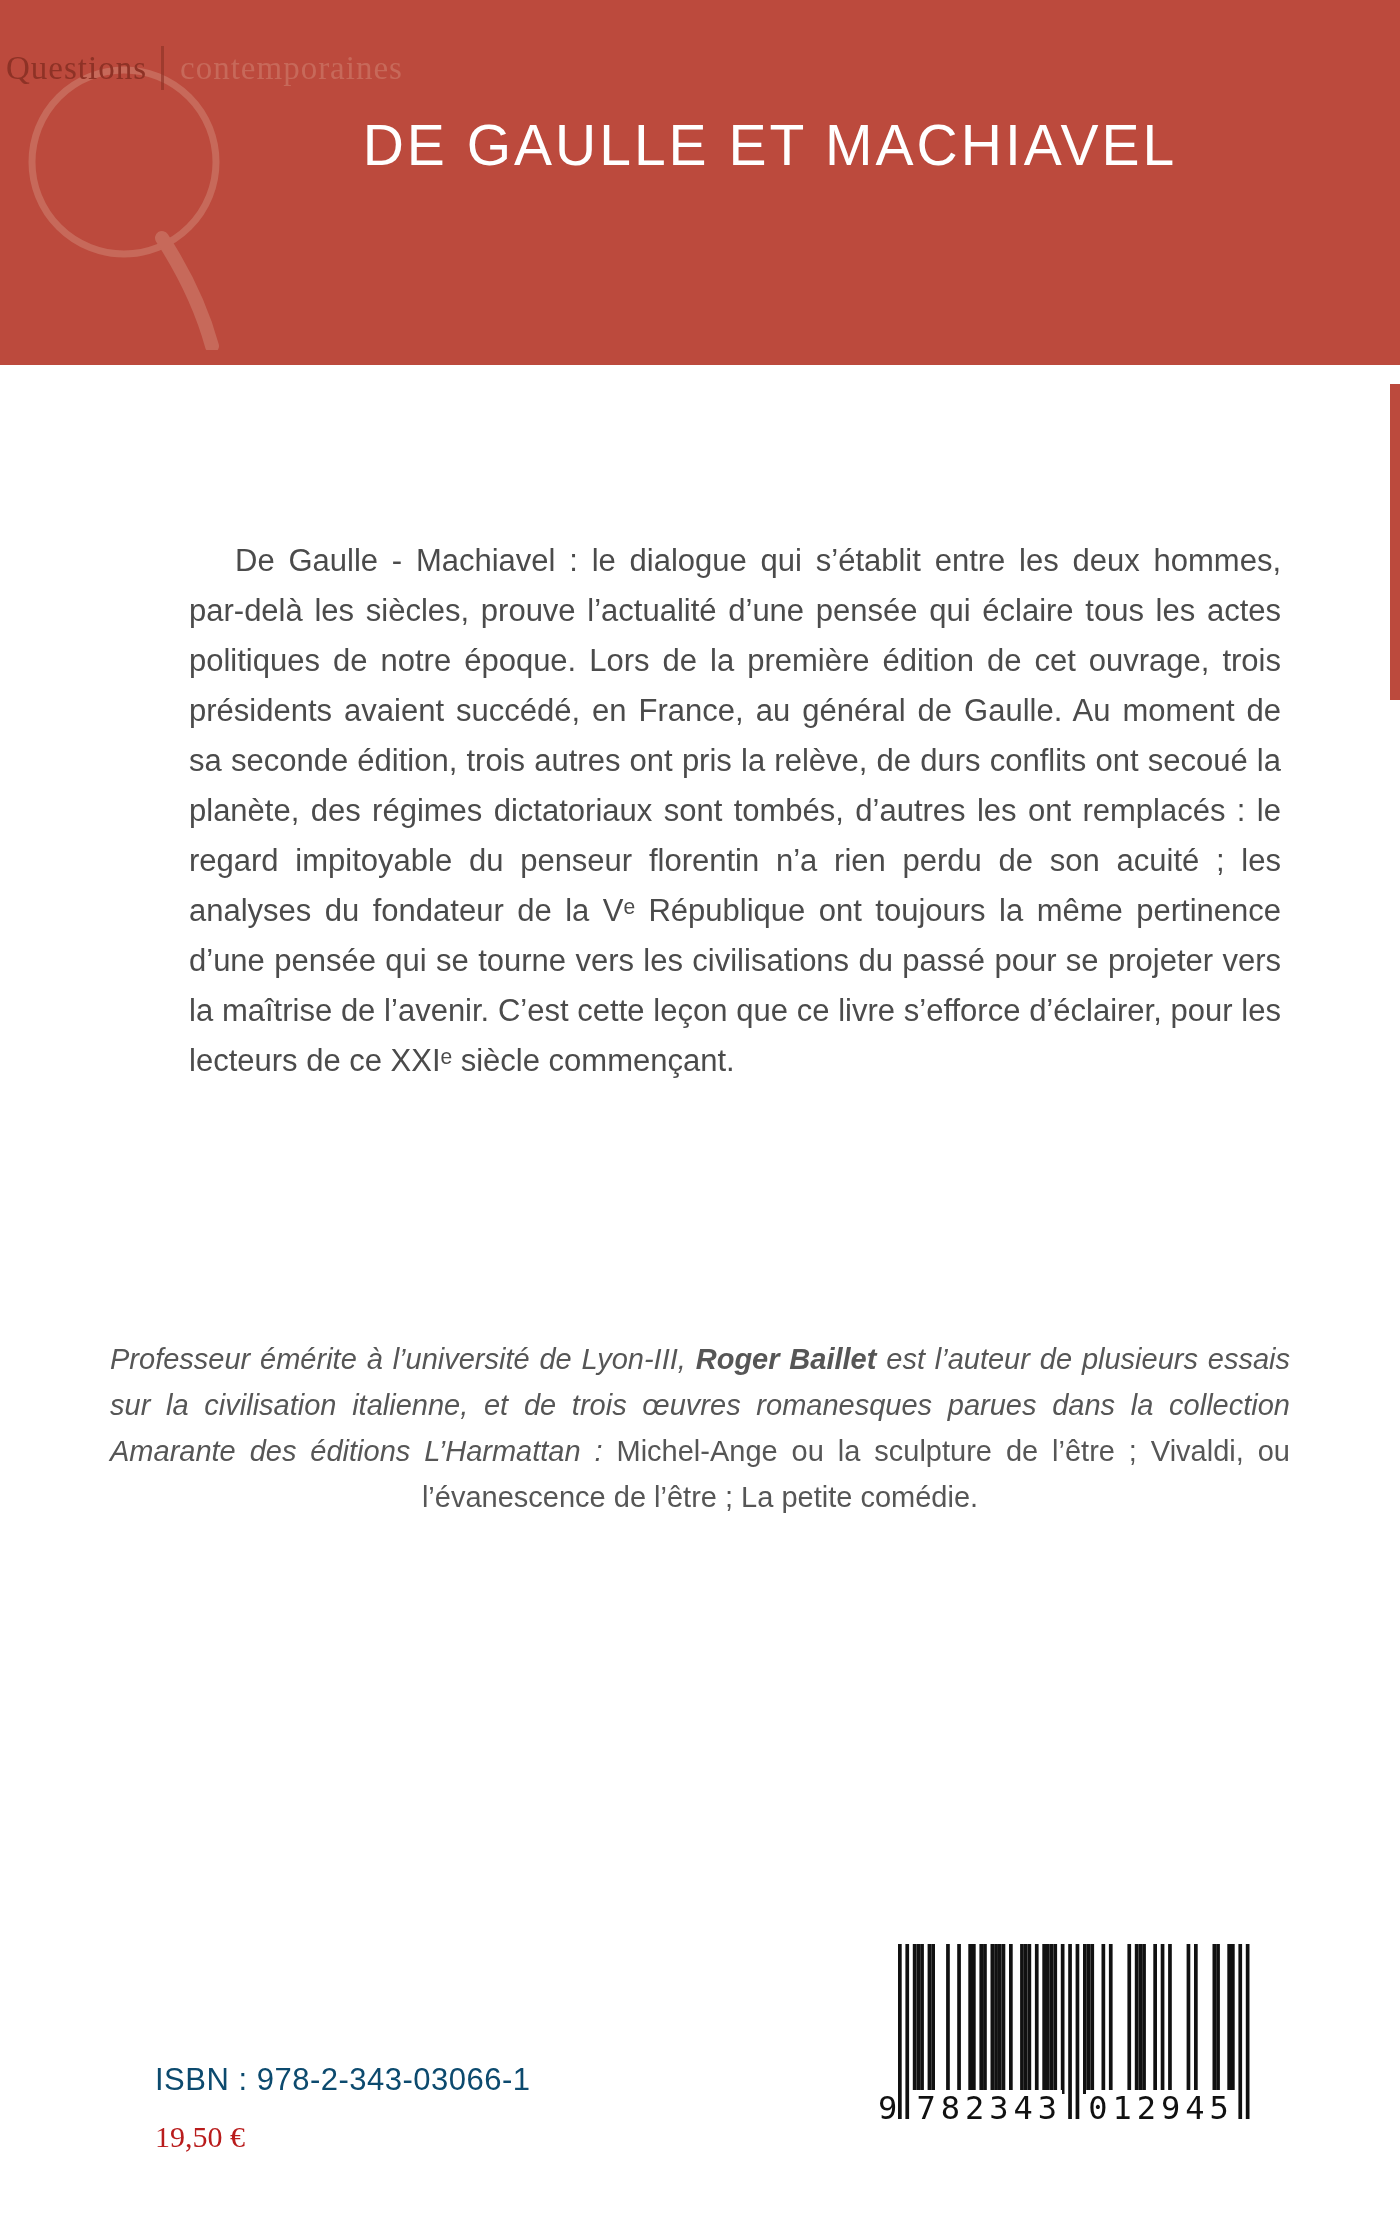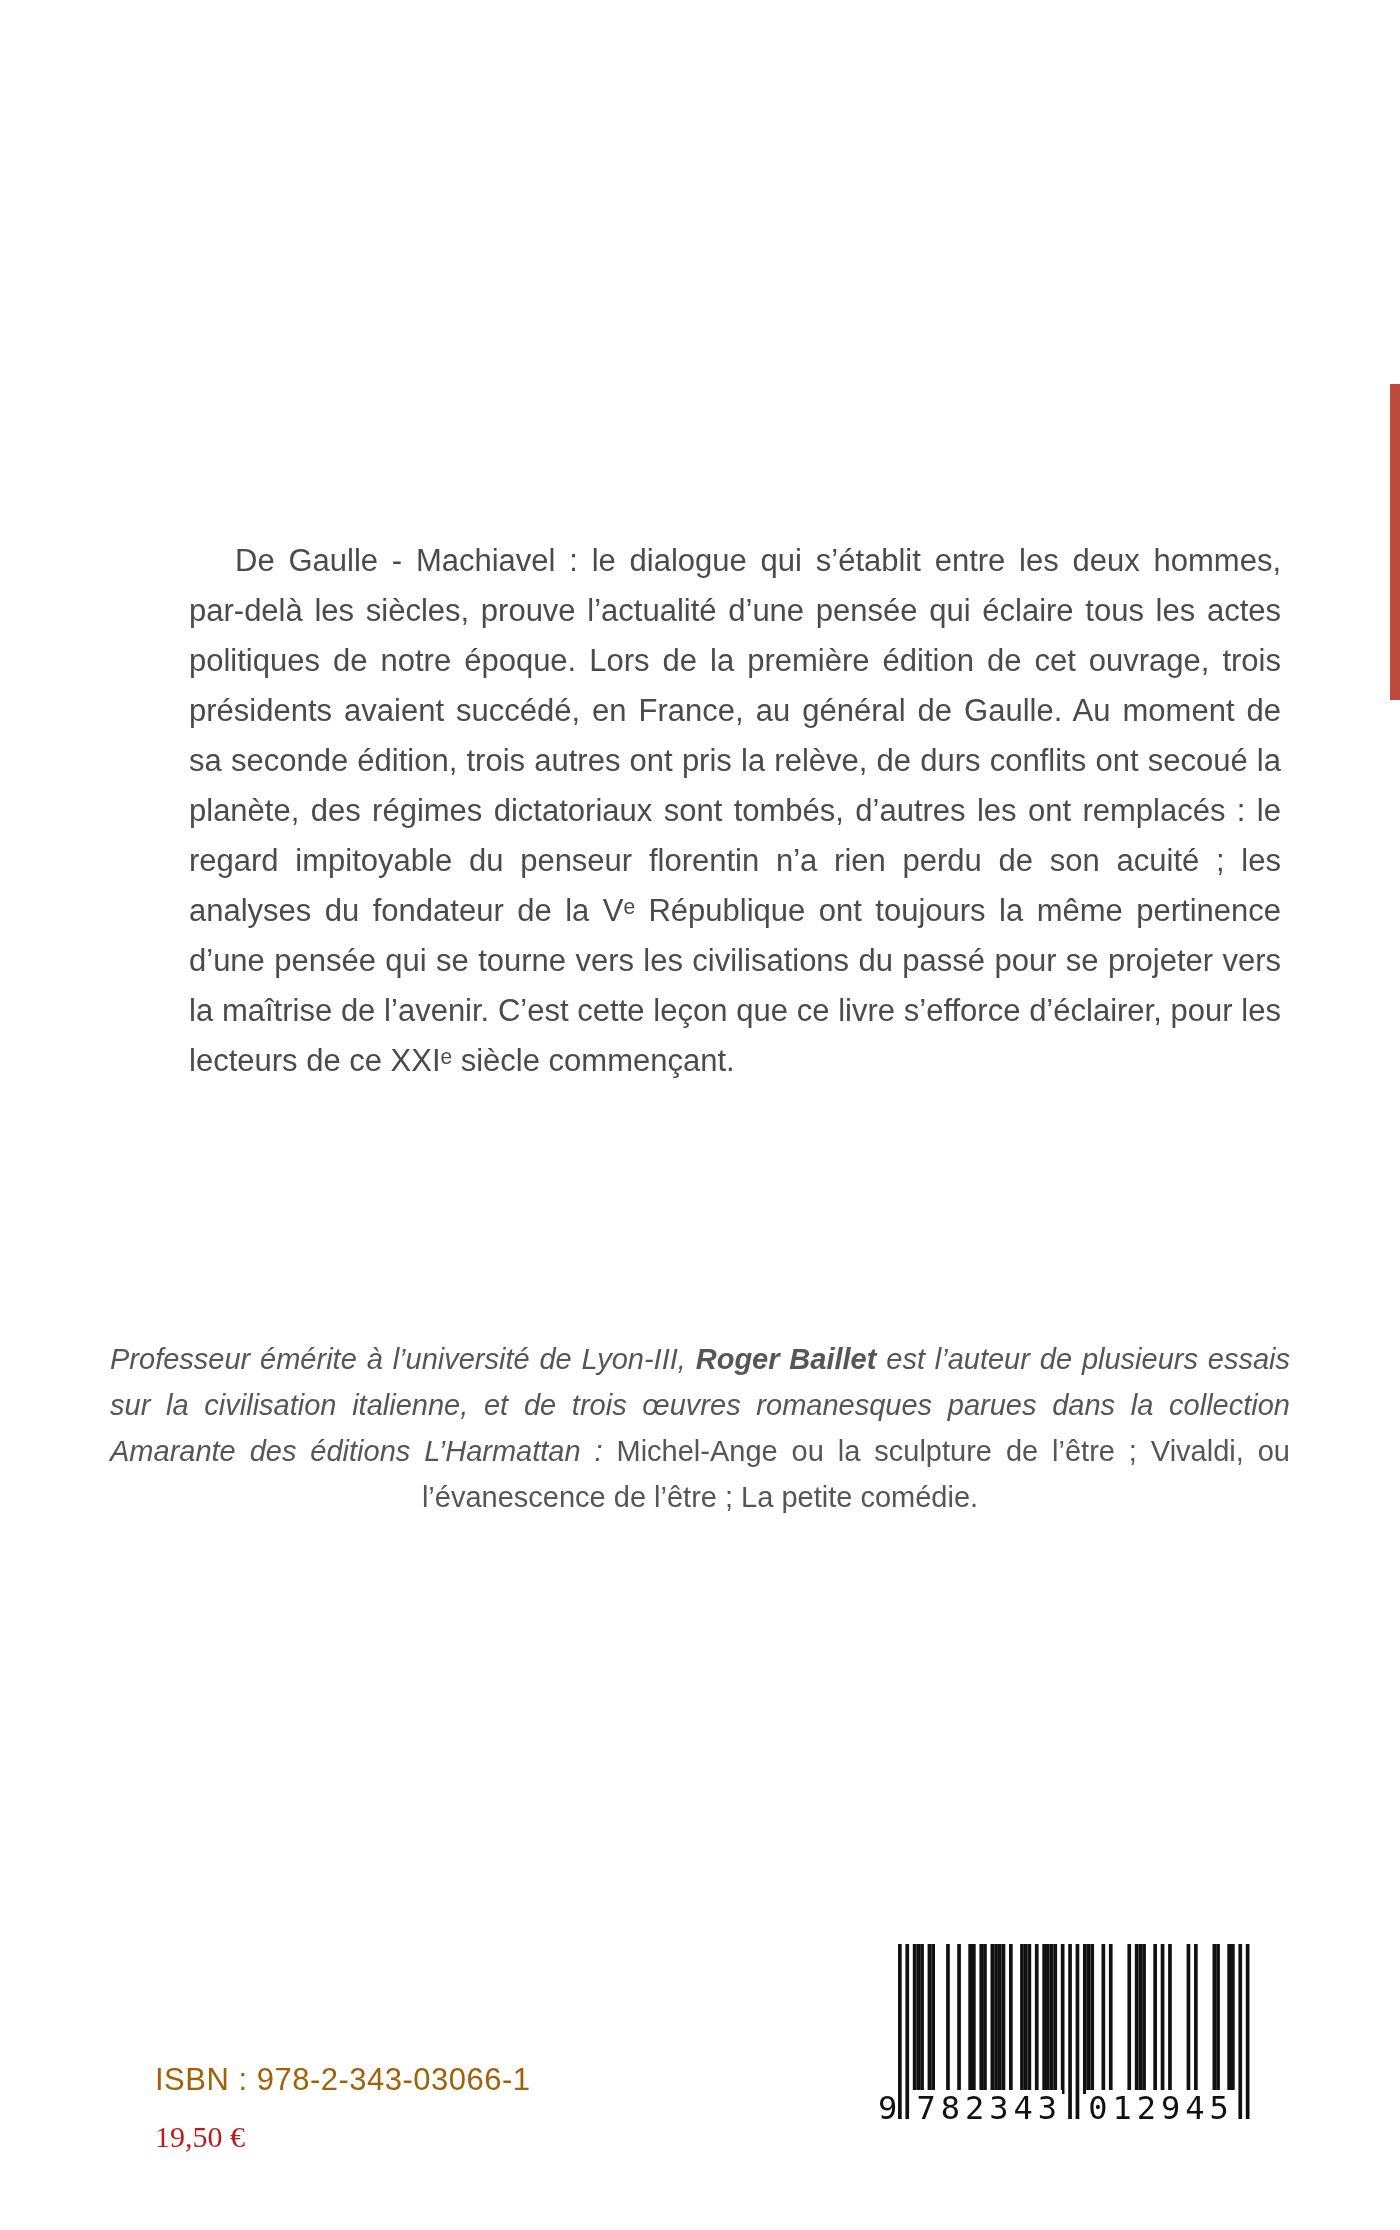--- a/index.html
+++ b/index.html
@@ -101,21 +101,21 @@
   }
   .bio .author-name { font-weight: bold; font-style: italic; }
   .bio .works { font-style: normal; }
 
   
   .isbn {
     position: absolute;
     left: 155px;
     top: 2062px;
     font-size: 31px;
-    color: #a16207;
+    color: #0c4a6e;
     letter-spacing: .5px;
   }
   .price {
     position: absolute;
     left: 155px;
     top: 2120px;
     font-size: 30px;
     color: #b91c1c;
     font-family: "Liberation Serif", "DejaVu Serif", serif;
   }
@@ -141,20 +141,34 @@
   }
   .barcode .lead  { left: 0; width: 20px; text-align: left; }
   .barcode .left-group  { left: 34px;  width: 150px; text-align: right; letter-spacing: 5px; }
   .barcode .right-group { left: 208px; width: 150px; text-align: center; letter-spacing: 5px; }
 </style>
 </head>
 <body>
 
 <div class="page">
 
+  <div class="banner">
+    <svg class="q-decoration" width="240" height="336" viewBox="0 0 240 336" fill="none" aria-hidden="true">
+      <circle cx="118" cy="148" r="92" stroke="#c7695a" stroke-width="7" fill="none"></circle>
+      <path d="M 156 224 C 178 258 195 292 206 332" stroke="#c7695a" stroke-width="14" stroke-linecap="round" fill="none"></path>
+    </svg>
+
+    <div class="collection">
+      <span class="primary">Questions</span>
+      <span class="divider"></span>
+      <span class="secondary">contemporaines</span>
+    </div>
+
+    <div class="book-title">DE GAULLE ET MACHIAVEL</div>
+  </div>
 
   <div class="edge-strip"></div>
 
   <p class="synopsis">De Gaulle - Machiavel : le dialogue qui s’établit entre les deux hommes, par-delà les siècles, prouve l’actualité d’une pensée qui éclaire tous les actes politiques de notre époque. Lors de la première édition de cet ouvrage, trois présidents avaient succédé, en France, au général de Gaulle. Au moment de sa seconde édition, trois autres ont pris la relève, de durs conflits ont secoué la planète, des régimes dictatoriaux sont tombés, d’autres les ont remplacés : le regard impitoyable du penseur florentin n’a rien perdu de son acuité ; les analyses du fondateur de la Vᵉ République ont toujours la même pertinence d’une pensée qui se tourne vers les civilisations du passé pour se projeter vers la maîtrise de l’avenir. C’est cette leçon que ce livre s’efforce d’éclairer, pour les lecteurs de ce XXIᵉ siècle commençant.</p>
 
   <p class="bio"><span>Professeur émérite à l’université de Lyon-III, </span><span class="author-name">Roger Baillet</span><span> est l’auteur de plusieurs essais sur la civilisation italienne, et de trois œuvres romanesques parues dans la collection Amarante des éditions L’Harmattan : </span><span class="works">Michel-Ange ou la sculpture de l’être ; Vivaldi, ou l’évanescence de l’être ; La petite comédie.</span></p>
 
   <div class="isbn">ISBN : 978-2-343-03066-1</div>
   <div class="price">19,50 €</div>
 

